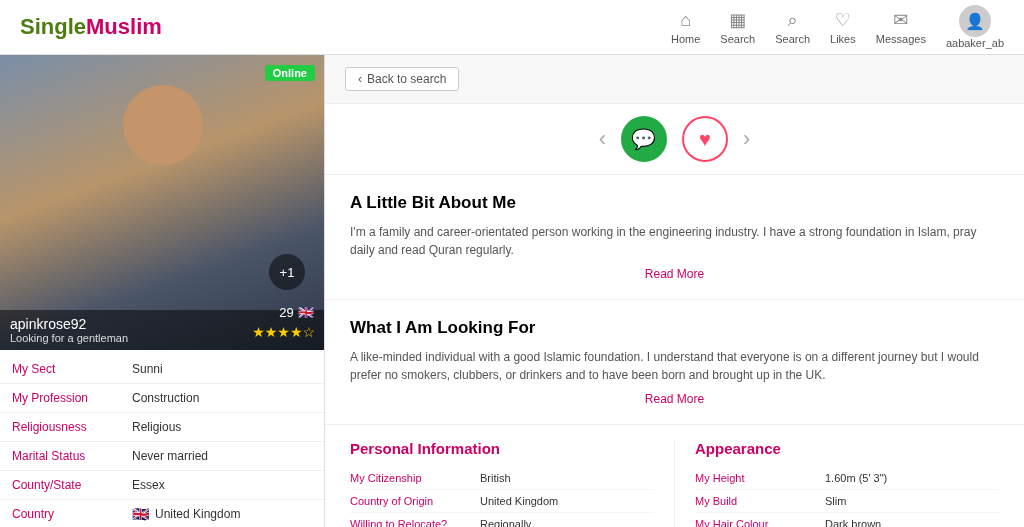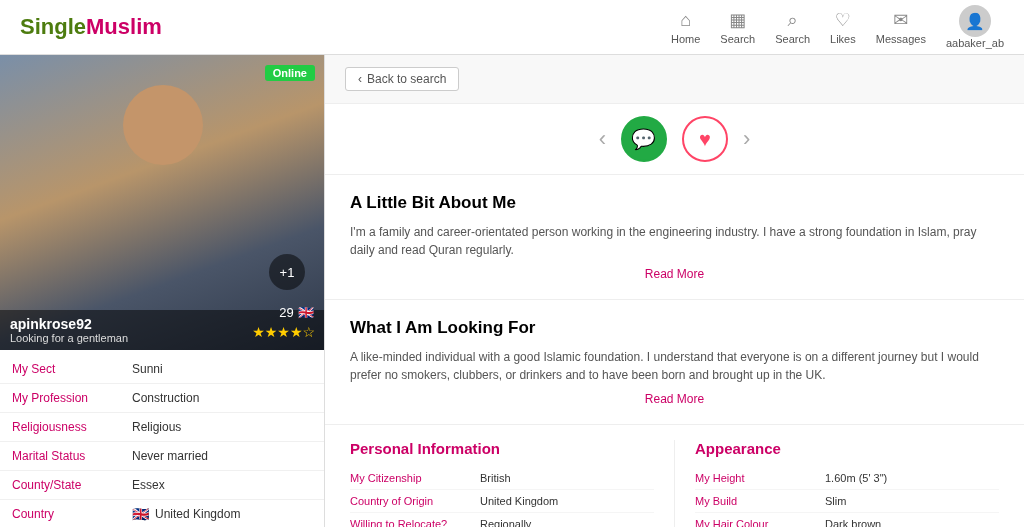--- a/index.html
+++ b/index.html
@@ -121,21 +121,21 @@
       position: absolute;
       bottom: 0;
       left: 0;
       right: 0;
       background: rgba(0,0,0,0.5);
       color: white;
       padding: 6px 10px;
     }
     .profile-name {
       font-size: 14px;
-      font-weight: bold;
+      font-weight: normal;
     }
     .profile-tagline {
       font-size: 11px;
       color: #ddd;
     }
     .profile-meta {
       position: absolute;
       bottom: 10px;
       right: 10px;
       display: flex;

